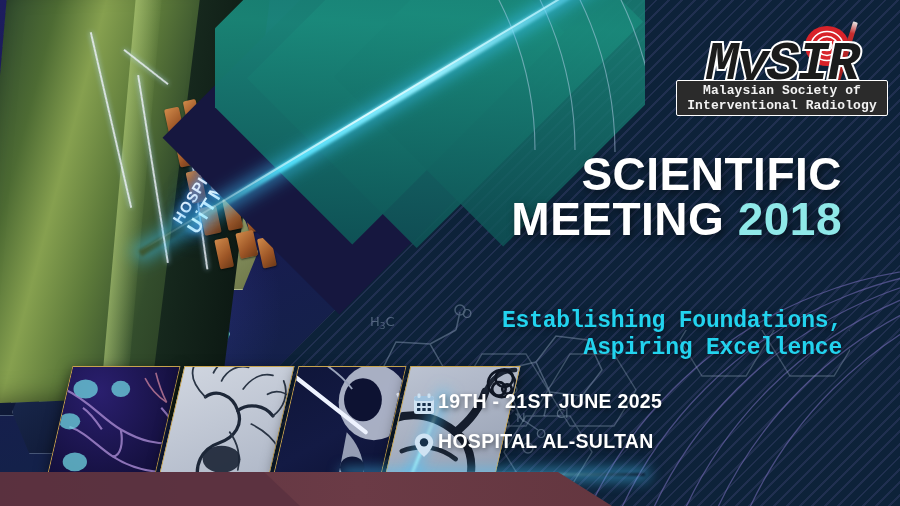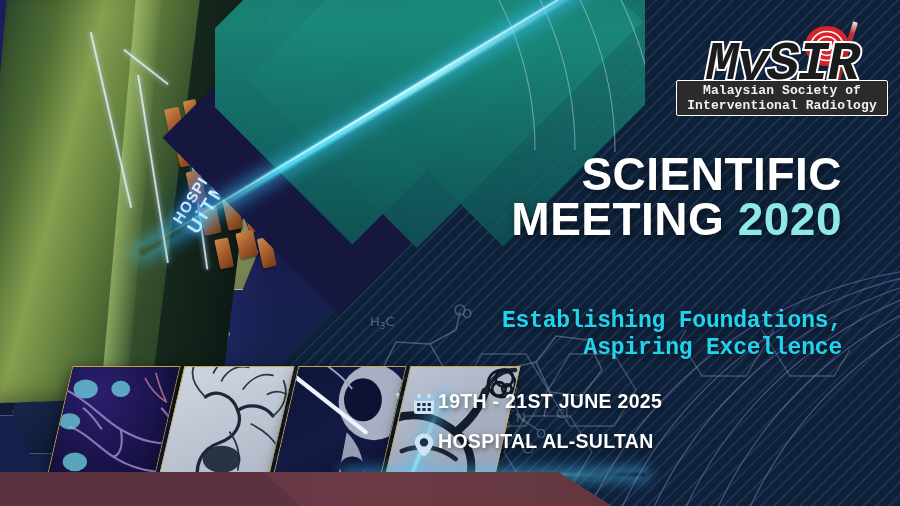--- a/index.html
+++ b/index.html
@@ -442,21 +442,21 @@
       <ellipse cx="23" cy="22" rx="10.5" ry="9.5" fill="none" stroke="#fff" stroke-width="1.6"></ellipse>
       <ellipse cx="23" cy="22" rx="5" ry="4.5" fill="none" stroke="#fff" stroke-width="1.6"></ellipse>
     </svg>
     <div class="logo-needle"></div>
     <div class="logo-text">MySIR</div>
     <div class="logo-sub">Malaysian Society of Interventional Radiology</div>
   </div>
 
   <div class="headline">
     <span class="l">SCIENTIFIC</span>
-    <span class="l"><span>MEETING</span> <span class="yr">2020</span></span>
+    <span class="l"><span>MEETING</span> <span class="yr">2018</span></span>
   </div>
 
   <div class="tagline">
     <div>Establishing Foundations,</div>
     <div>Aspiring Excellence</div>
   </div>
 
   <div class="info">
     <div class="info-row">
       <span class="info-icon">

